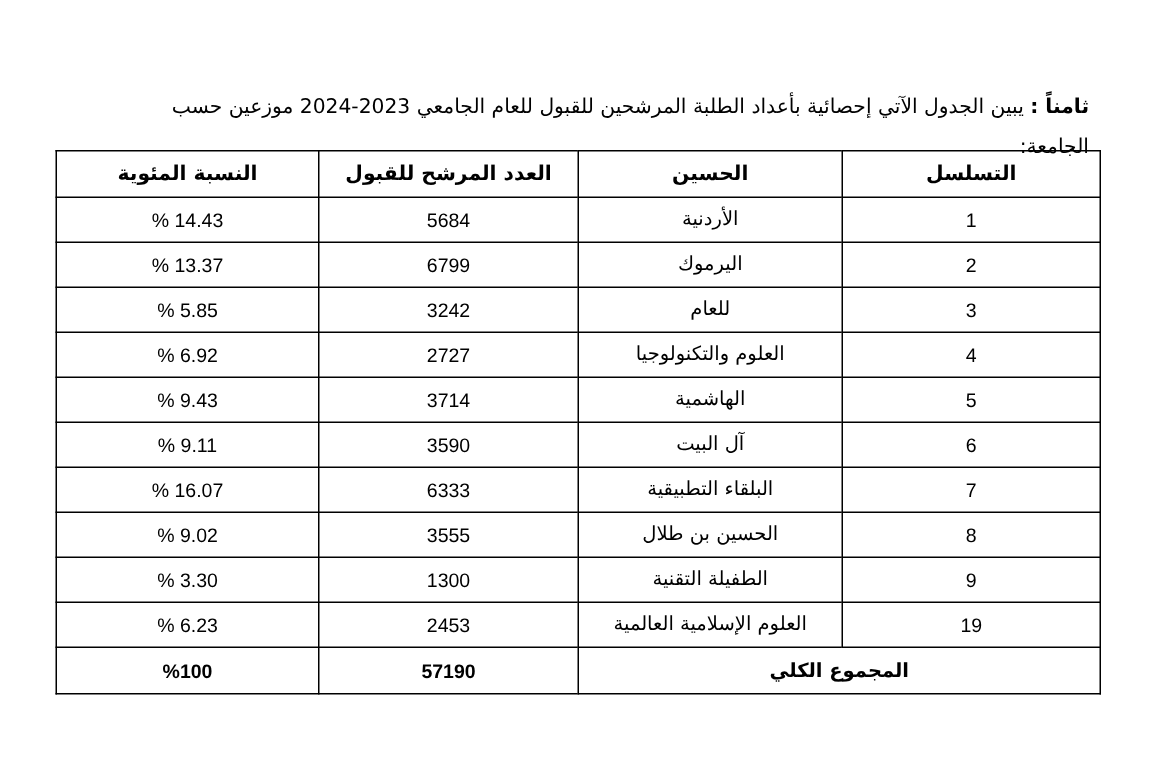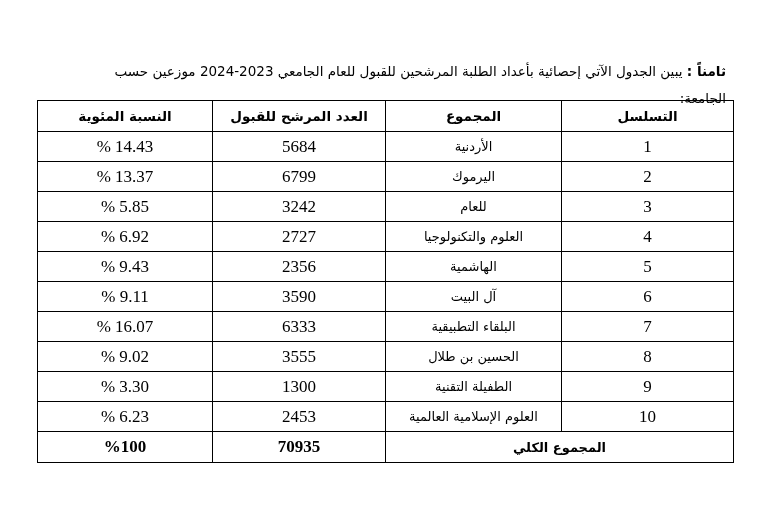--- a/index.html
+++ b/index.html
@@ -44,22 +44,22 @@
       font-size: 13px;
       padding: 0;
       height: 29px;
     }
     table.stats th {
       font-weight: bold;
       height: 30px;
       font-size: 13.5px;
     }
     table.stats td.num {
-      font-family: Liberation Serif, serif;
-      font-size: 17px;
+      font-family: Liberation Sans, sans-serif;
+      font-size: 13px;
     }
     table.stats tr.total td {
       font-weight: bold;
       height: 30px;
     }
     col.c-serial { width: 172px; }
     col.c-uni    { width: 176px; }
     col.c-count  { width: 173px; }
     col.c-pct    { width: 175px; }
     .pct {
@@ -75,21 +75,21 @@
 <table class="stats">
   <colgroup>
     <col class="c-serial">
     <col class="c-uni">
     <col class="c-count">
     <col class="c-pct">
   </colgroup>
   <thead>
     <tr>
       <th>التسلسل</th>
-      <th>المجموع</th>
+      <th>الحسين</th>
       <th>العدد المرشح للقبول</th>
       <th>النسبة المئوية</th>
     </tr>
   </thead>
   <tbody>
     <tr>
       <td class="num">1</td>
       <td>الأردنية</td>
       <td class="num">5684</td>
       <td class="num pct-cell"><span class="pct">% 14.43</span></td>
@@ -108,21 +108,21 @@
     </tr>
     <tr>
       <td class="num">4</td>
       <td>العلوم والتكنولوجيا</td>
       <td class="num">2727</td>
       <td class="num"><span class="pct">% 6.92</span></td>
     </tr>
     <tr>
       <td class="num">5</td>
       <td>الهاشمية</td>
-      <td class="num">2356</td>
+      <td class="num">3714</td>
       <td class="num"><span class="pct">% 9.43</span></td>
     </tr>
     <tr>
       <td class="num">6</td>
       <td>آل البيت</td>
       <td class="num">3590</td>
       <td class="num"><span class="pct">% 9.11</span></td>
     </tr>
     <tr>
       <td class="num">7</td>
@@ -136,24 +136,24 @@
       <td class="num">3555</td>
       <td class="num"><span class="pct">% 9.02</span></td>
     </tr>
     <tr>
       <td class="num">9</td>
       <td>الطفيلة التقنية</td>
       <td class="num">1300</td>
       <td class="num"><span class="pct">% 3.30</span></td>
     </tr>
     <tr>
-      <td class="num">10</td>
+      <td class="num">19</td>
       <td>العلوم الإسلامية العالمية</td>
       <td class="num">2453</td>
       <td class="num"><span class="pct">% 6.23</span></td>
     </tr>
     <tr class="total">
       <td colspan="2">المجموع الكلي</td>
-      <td class="num">70935</td>
+      <td class="num">57190</td>
       <td class="num"><span class="pct">%100</span></td>
     </tr>
   </tbody>
 </table>
 
 </body></html>

